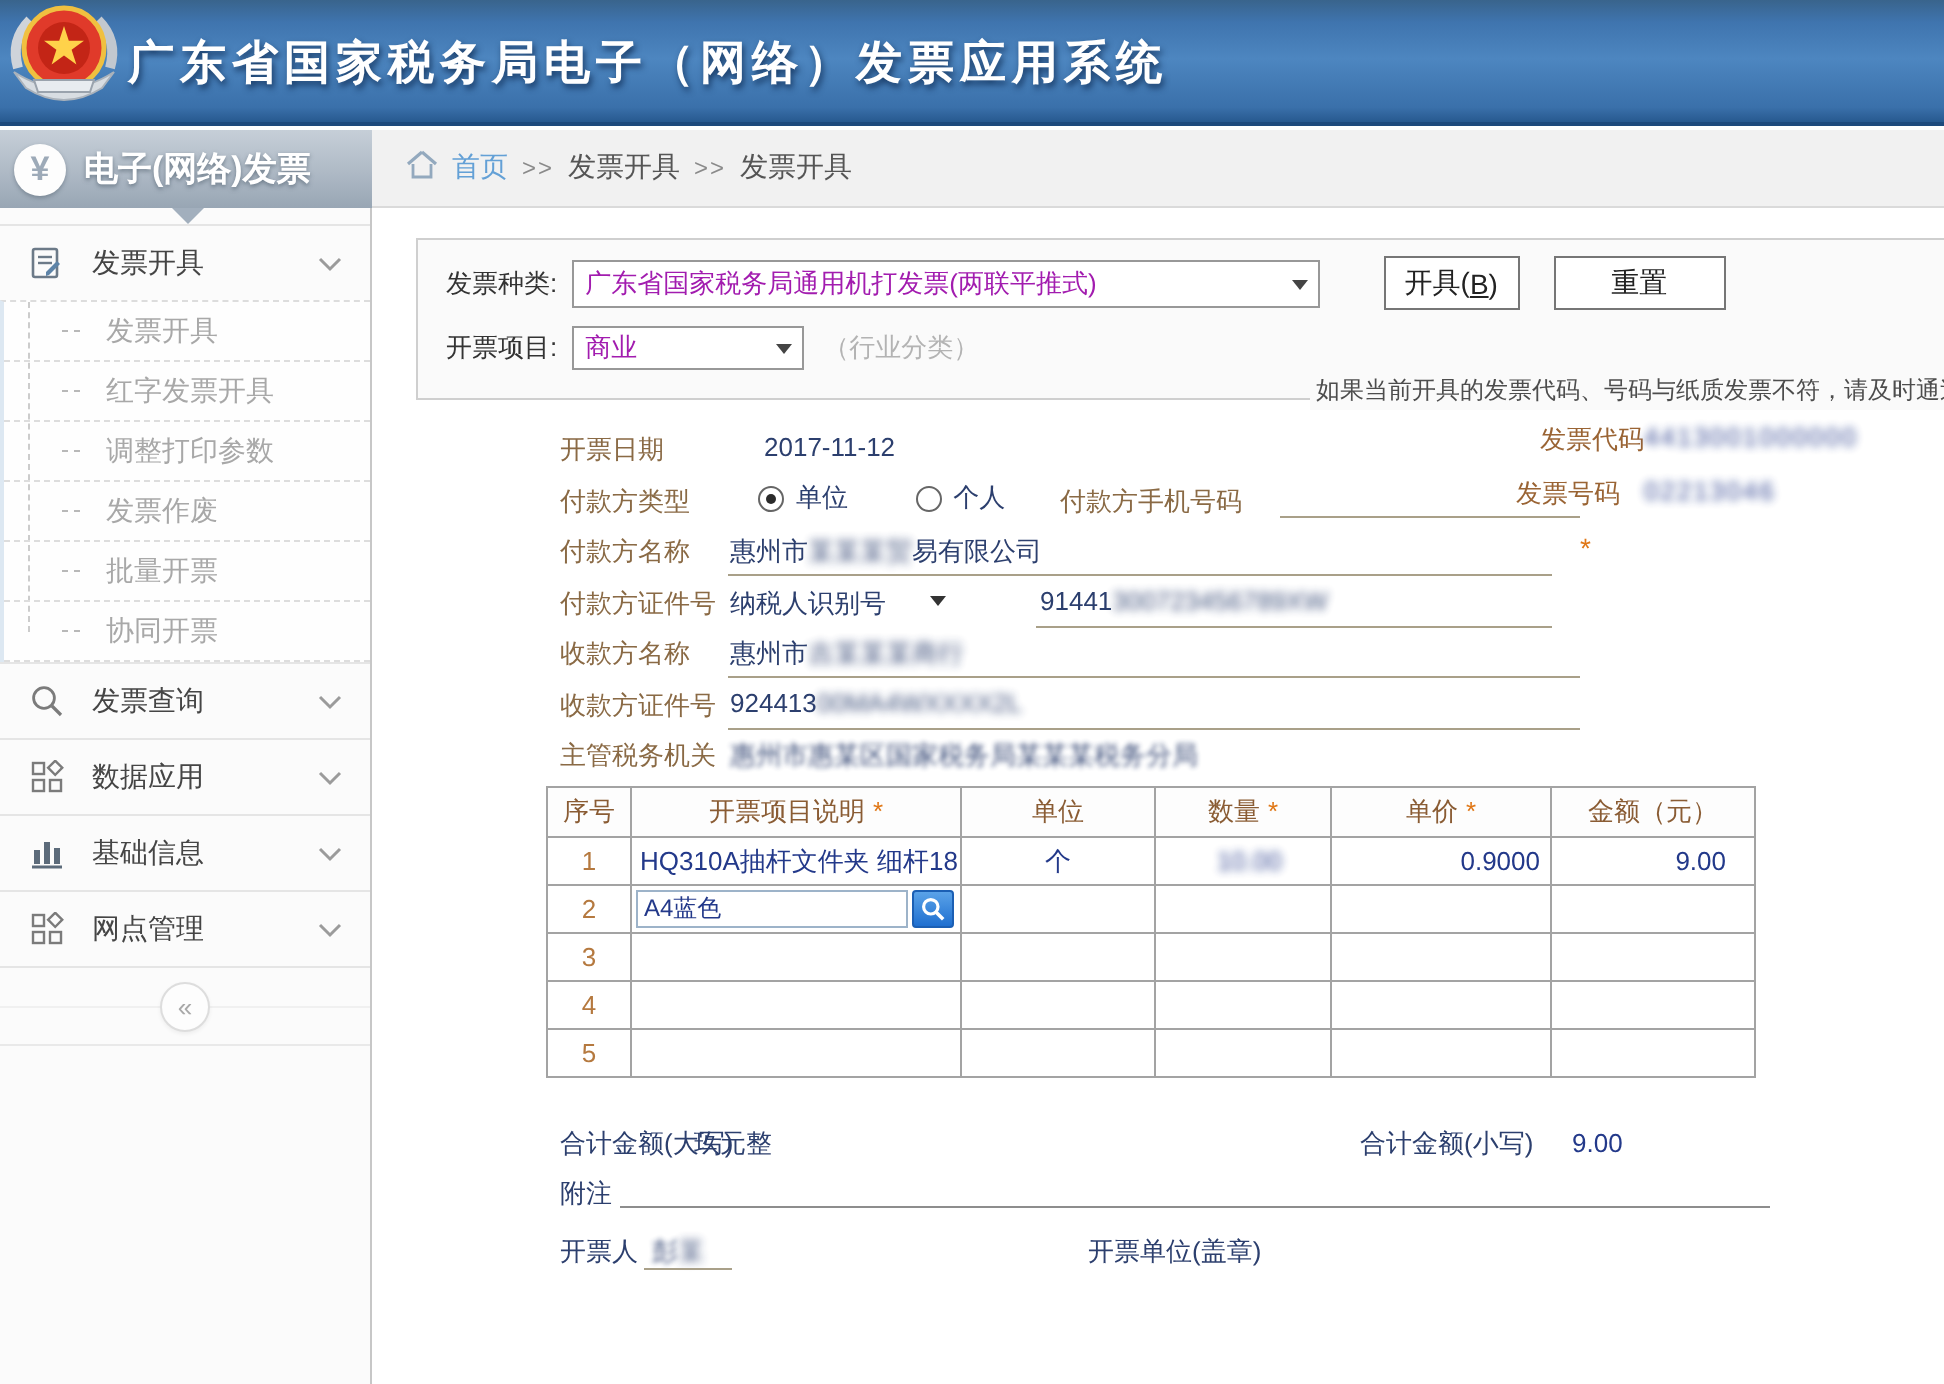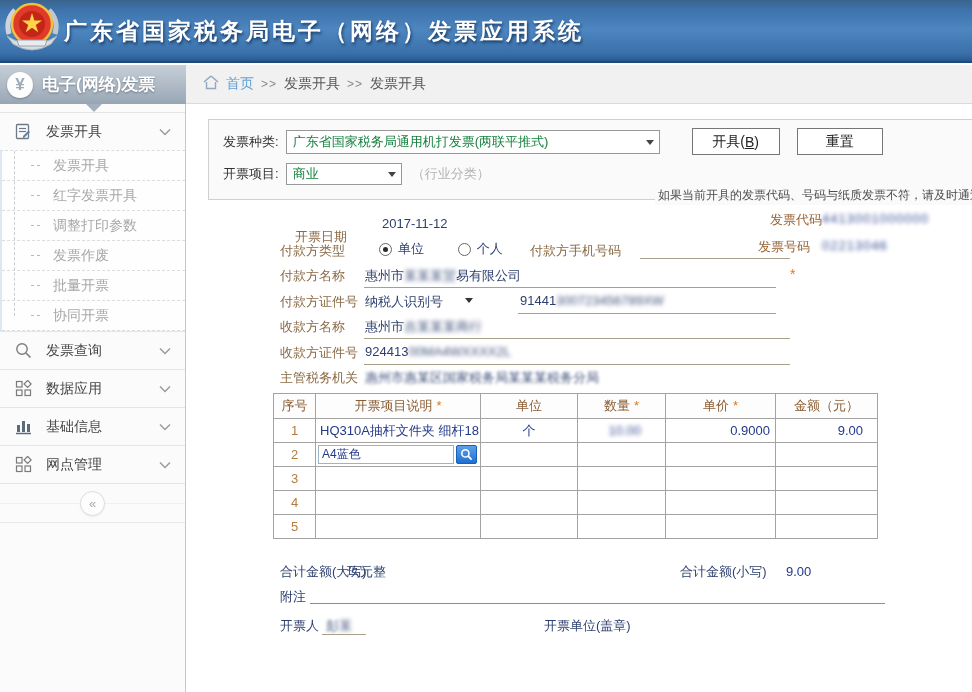--- a/index.html
+++ b/index.html
@@ -59,21 +59,21 @@
 
   
   .content { position:absolute; left:186px; top:104px; right:0; bottom:0; background:#fff;
     overflow:hidden; font-size:13px; }
 
   .panel { position:absolute; left:22px; top:15px; width:792px; height:81px;
     background:#fafafa; border:1px solid #cfcfcf; }
   .prow { position:absolute; display:flex; align-items:center; }
   .plabel { color:#333; font-size:13px; margin-right:7px; white-space:nowrap; }
   .selectbox { height:24px; border:1px solid #989898; background:#fff; position:relative;
-    display:flex; align-items:center; padding:0 18px 0 6px; font-size:13px; color:#15803d; white-space:nowrap; overflow:hidden; }
+    display:flex; align-items:center; padding:0 18px 0 6px; font-size:13px; color:#a21caf; white-space:nowrap; overflow:hidden; }
   .selectbox .arr { position:absolute; right:5px; top:9px; width:0; height:0;
     border:4px solid transparent; border-top:5px solid #444; }
   .btn { height:27px; border:1px solid #767676; background:#fff; font-size:14px; color:#222;
     display:flex; align-items:center; justify-content:center; cursor:pointer; }
   .btn .acc { text-decoration:underline; }
   .warning { position:absolute; left:469px; top:82px; font-size:12px; color:#4d4d4d; white-space:nowrap; background:#fafafa; padding:1px 3px; }
 
   .brown { color:#8a6a45; }
   .brown2 { color:#9a6434; }
   .navy { color:#23398a; }
@@ -257,21 +257,21 @@
 
 <div class="content">
 
   <div class="panel">
     <div class="prow" style="left:14px; top:8px;">
       <span class="plabel">发票种类:</span>
       <div class="selectbox" style="width:374px;">
         <span>广东省国家税务局通用机打发票(两联平推式)</span>
         <span class="arr"></span>
       </div>
-      <div class="btn" style="width:88px; margin-left:32px;">
+      <div class="btn" style="width:68px; margin-left:32px;">
         <span>开具(</span>
           <span class="acc">B</span>
           <span>)</span>
       </div>
       <div class="btn" style="width:86px; margin-left:17px;">
         <span>重置</span>
       </div>
     </div>
     <div class="prow" style="left:14px; top:43px;">
       <span class="plabel">开票项目:</span>
@@ -283,21 +283,21 @@
     </div>
   </div>
 
   <div class="warning">如果当前开具的发票代码、号码与纸质发票不符，请及时通过首页</div>
 
   <div class="abs brown2" style="left:572px; top:107px; font-size:13px;margin-left:12px;">发票代码</div>
   <div class="abs navy redacted" style="left:636px; top:107px; letter-spacing:1px;">4413001000000</div>
   <div class="abs brown2" style="left:572px; top:134px; font-size:13px;">发票号码</div>
   <div class="abs navy redacted" style="left:636px; top:134px; letter-spacing:1px;">02213046</div>
 
-  <div class="abs brown" style="left:94px; top:124px;margin-left:15px;">开票日期</div>
+  <div class="abs brown" style="left:94px; top:112px;">开票日期</div>
   <div class="abs brown" style="left:94px; top:138px;">付款方类型</div>
   <div class="abs brown" style="left:94px; top:163px;">付款方名称</div>
   <div class="abs brown" style="left:94px; top:189px;">付款方证件号</div>
   <div class="abs brown" style="left:94px; top:214px;">收款方名称</div>
   <div class="abs brown" style="left:94px; top:240px;">收款方证件号</div>
   <div class="abs brown" style="left:94px; top:265px;">主管税务机关</div>
 
   <div class="abs navy2" style="left:196px; top:112px;">2017-11-12</div>
 
   <div class="abs" style="left:193px; top:136px;">

